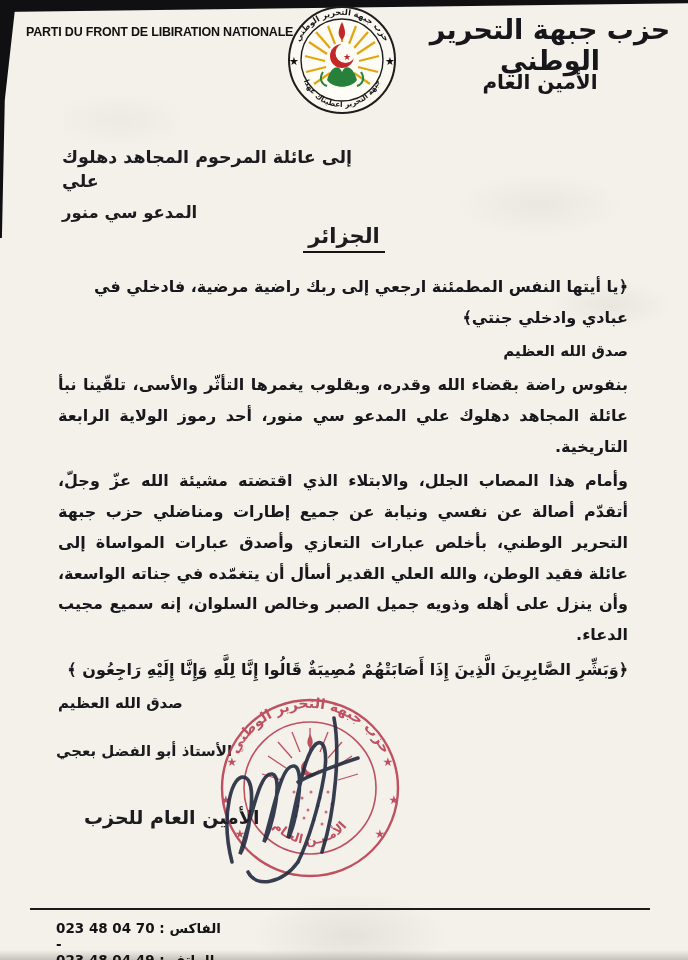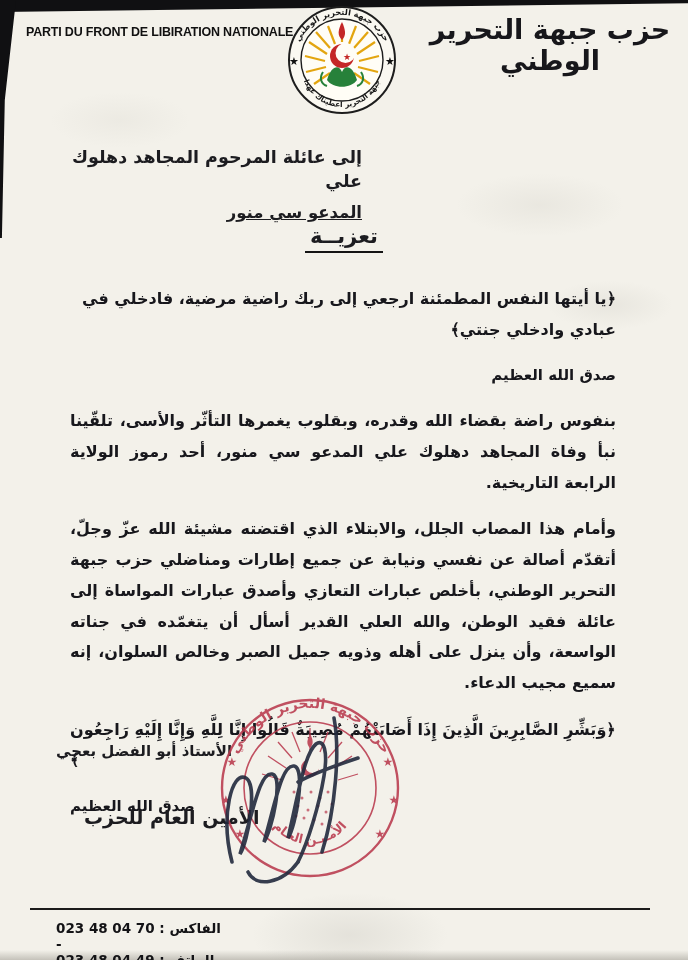--- a/index.html
+++ b/index.html
@@ -24,35 +24,35 @@
   
   .org-fr{left:26px;top:24px;width:262px;font-family:"Liberation Sans",sans-serif;
     font-weight:700;font-size:13px;letter-spacing:-.2px;color:#101010;
     transform:scaleX(.96);transform-origin:left top;white-space:nowrap;}
   .emblem{left:281px;top:4px;}
   .org-ar{right:8px;top:14px;width:260px;text-align:center;direction:rtl;
     font-size:27px;font-weight:700;color:#17171b;}
   .office-ar{right:58px;top:70px;width:180px;text-align:center;direction:rtl;
     font-size:20px;font-weight:700;color:#17171b;}
   
-  .recipient{left:62px;top:146px;width:300px;text-align:right;direction:rtl;
+  .recipient{left:62px;top:146px;width:300px;text-align:left;direction:rtl;
     font-weight:700;line-height:1.35;}
   .recipient .l1{font-size:17.5px;}
-  .recipient .l2{font-size:16.5px;margin-top:9px;text-decoration:underline;}
+  .recipient .l2{font-size:16.5px;margin-top:9px;}
   .title{left:0;right:0;top:224px;text-align:center;}
   .title span{display:inline-block;font-size:21px;font-weight:700;letter-spacing:1px;
     border-bottom:2.5px solid #141414;padding:0 5px 3px;}
   
   .letter-body{left:54px;right:56px;top:268px;direction:rtl;text-align:justify;
     font-size:16px;line-height:1.92;font-weight:600;color:#17171c;}
-  .letter-body p{margin:16px;}
+  .letter-body p{margin:4px;}
   .verse{font-weight:700;text-align:right;}
   .sadaqa{font-weight:700;font-size:15px;margin:1px 0 9px;text-align:right;}
   .sadaqa.end{text-align:left;margin-top:3px;}
-  .verse2{text-align:left;font-weight:700;margin-top:4px;}
+  .verse2{text-align:right;font-weight:700;margin-top:4px;}
   
   .sig-name{left:56px;top:742px;font-size:15px;font-weight:700;direction:rtl;}
   .sig-title{left:84px;top:806px;font-size:19px;font-weight:700;direction:rtl;}
   .stamp{left:212px;top:692px;z-index:3;}
   .signature{left:198px;top:684px;z-index:5;}
   
   .footer-line{left:30px;right:38px;top:908px;height:2px;background:#1b1b1b;}
   .footer-row{left:12px;right:28px;top:920px;display:flex;align-items:baseline;
     font-size:13.5px;font-weight:700;color:#131316;flex-direction:column;}
   .footer-row .grp{white-space:nowrap;}
@@ -104,34 +104,35 @@
     <path d="M61,18 C57,26 56,31 61,36 C66,31 64,25 61,18 Z" fill="#c42727"></path>
     <circle cx="61" cy="52" r="12" fill="#c42727"></circle>
     <circle cx="64.5" cy="49" r="10" fill="#fffdf6"></circle>
     <text x="66" y="56" font-size="9" text-anchor="middle" fill="#c42727">★</text>
     <path d="M46,76 C50,62 58,60 61,68 C64,60 72,62 76,76 C70,85 52,85 46,76 Z" fill="#27813a"></path>
     <path d="M42,68 C38,74 40,80 46,82" stroke="#27813a" stroke-width="2" fill="none"></path>
     <path d="M80,68 C84,74 82,80 76,82" stroke="#27813a" stroke-width="2" fill="none"></path>
   </svg>
 
   <div class="abs org-ar">حزب جبهة التحرير الوطني</div>
+  <div class="abs office-ar">الأمين العام</div>
 
   <div class="abs recipient">
     <div class="l1">إلى عائلة المرحوم المجاهد دهلوك علي</div>
     <div class="l2">المدعو سي منور</div>
   </div>
 
   <div class="abs title">
-    <span>تعزيــة</span>
+    <span>الجزائر</span>
   </div>
 
   <div class="abs letter-body">
     <p class="verse">﴿يا أيتها النفس المطمئنة ارجعي إلى ربك راضية مرضية، فادخلي في عبادي وادخلي جنتي﴾</p>
     <p class="sadaqa">صدق الله العظيم</p>
-    <p>بنفوس راضة بقضاء الله وقدره، وبقلوب يغمرها التأثّر والأسى، تلقّينا نبأ وفاة المجاهد دهلوك علي المدعو سي منور، أحد رموز الولاية الرابعة التاريخية.</p>
+    <p>بنفوس راضة بقضاء الله وقدره، وبقلوب يغمرها التأثّر والأسى، تلقّينا نبأ عائلة المجاهد دهلوك علي المدعو سي منور، أحد رموز الولاية الرابعة التاريخية.</p>
     <p>وأمام هذا المصاب الجلل، والابتلاء الذي اقتضته مشيئة الله عزّ وجلّ، أتقدّم أصالة عن نفسي ونيابة عن جميع إطارات ومناضلي حزب جبهة التحرير الوطني، بأخلص عبارات التعازي وأصدق عبارات المواساة إلى عائلة فقيد الوطن، والله العلي القدير أسأل أن يتغمّده في جناته الواسعة، وأن ينزل على أهله وذويه جميل الصبر وخالص السلوان، إنه سميع مجيب الدعاء.</p>
     <p class="verse2">﴿وَبَشِّرِ الصَّابِرِينَ الَّذِينَ إِذَا أَصَابَتْهُمْ مُصِيبَةٌ قَالُوا إِنَّا لِلَّهِ وَإِنَّا إِلَيْهِ رَاجِعُون ﴾</p>
     <p class="sadaqa end">صدق الله العظيم</p>
   </div>
 
   <div class="abs sig-name">الأستاذ أبو الفضل بعجي</div>
   <div class="abs sig-title">الأمين العام للحزب</div>
 
   <svg class="abs stamp" width="196" height="196" viewBox="0 0 196 196">
     <defs>

